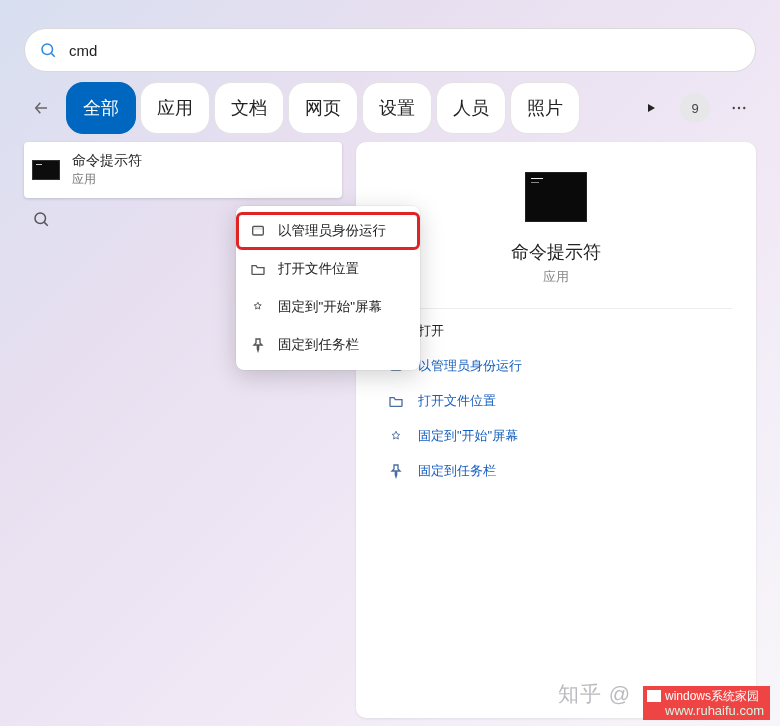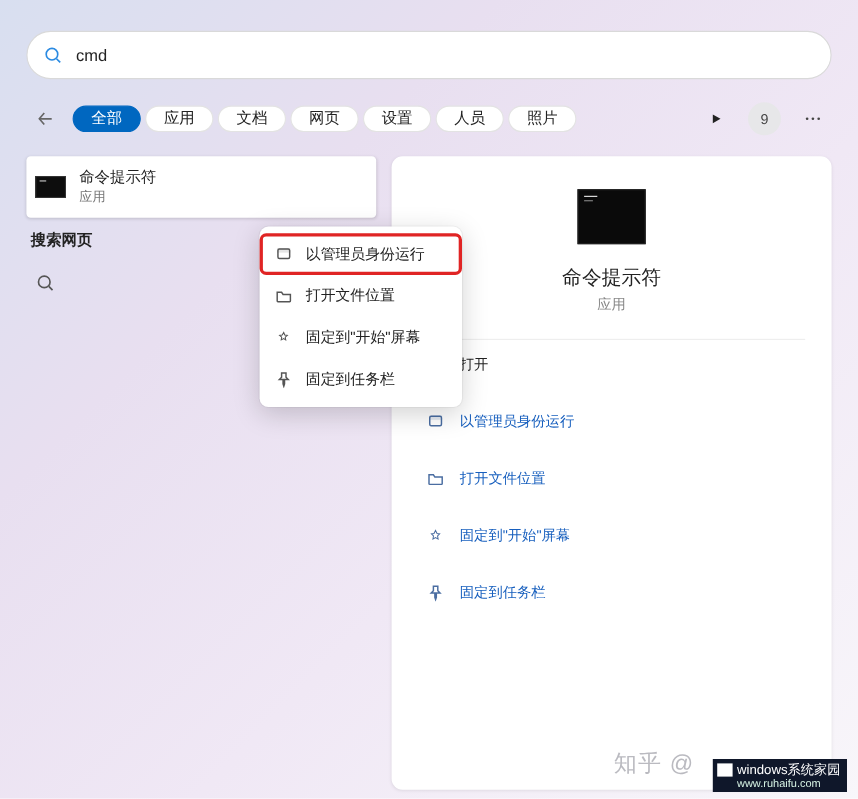--- a/index.html
+++ b/index.html
@@ -27,23 +27,23 @@
     .tabs-row {
       margin: 14px 14px 0 14px; height: 44px;
       display: flex; align-items: center; gap: 4px;
     }
     .back-btn {
       width: 34px; height: 34px; border-radius: 17px;
       display: flex; align-items: center; justify-content: center;
       color: #666; margin-right: 4px;
     }
     .tab {
-      height: 24px; padding: 0 16px; border-radius: 17px;
+      height: 52px; padding: 0 16px; border-radius: 17px;
       background: #fff; border: 1px solid #e3e3e3;
-      font-size: 14px; color: #222;
+      font-size: 18px; color: #222;
       display: flex; align-items: center; justify-content: center;
       cursor: pointer;
     }
     .tab.active { background: #0067c0; color: #fff; border-color: #0067c0; }
     .tabs-spacer { flex: 1; }
     .play-btn {
       width: 34px; height: 34px; display:flex; align-items:center; justify-content:center;
       color:#333;
     }
     .count-btn {
@@ -89,21 +89,21 @@
       box-shadow: 0 1px 3px rgba(0,0,0,0.08);
       padding: 28px 24px;
       display:flex; flex-direction:column; align-items:center;
     }
     .big-icon-wrap { width: 62px; height: 50px; background:#0a0a0a; border:1px solid #222; position:relative; margin-top:2px;}
     .big-icon-wrap::before { content:""; position:absolute; left:5px; top:5px; width:12px; height:1px; background:#eee; }
     .big-icon-wrap::after { content:""; position:absolute; left:5px; top:9px; width:8px; height:1px; background:#888; }
     .app-title { font-size:18px; color:#222; margin-top:18px; }
     .app-sub { font-size:13px; color:#888; margin-top:4px; }
     .divider { width:100%; height:1px; background:#ededed; margin:22px 0 6px 0; }
-    .action-list { width:100%; display:flex; flex-direction:column; gap:20px; }
+    .action-list { width:100%; display:flex; flex-direction:column; gap:3px; }
     .action-item {
       display:flex; align-items:center; gap:14px; height:32px;
       font-size:13px; color:#175fbe; padding:0 8px; border-radius:4px;
     }
     .action-item.open { color:#222; }
     .action-item svg { flex:0 0 auto; color:#4a6da1; }
 
     .context-menu {
       position:absolute; left:226px; top:200px; width:184px;
       background:#fff; border-radius:8px;
@@ -117,28 +117,28 @@
     .ctx-item.highlight { outline:3px solid #e02424; outline-offset:-3px; border-radius:6px; }
     .ctx-item svg { flex:0 0 auto; color:#555; }
 
     .watermark1 {
       position:absolute; left:558px; top:680px;
       font-size:21px; color:rgba(130,130,140,0.55);
       letter-spacing:1px;
     }
     .watermark2 {
       position:absolute; right:10px; bottom:6px;
-      background:#0f172a; color:#fff; font-size:12px;
+      background:#ef4444; color:#fff; font-size:12px;
       padding:3px 6px 1px 22px; line-height:1.2;
     }
     .watermark2::before{
       content:""; position:absolute; left:4px; top:4px; width:14px; height:12px;
       background:#fff;
     }
-    .watermark2 .sub{ display:block; font-size:10px; color:#d6f3e4; }
+    .watermark2 .sub{ display:block; font-size:13px; color:#d6f3e4; }
   </style>
 </head>
 <body>
 
 <div class="panel">
 
   <div class="searchbar">
     <svg width="18" height="18" viewBox="0 0 24 24" fill="none" stroke="#2a8ae2" stroke-width="2">
         <circle cx="11" cy="11" r="7"></circle>
         <line x1="21" y1="21" x2="16.5" y2="16.5"></line>
@@ -178,21 +178,20 @@
 
   <div class="content">
     <div class="left-pane">
       <div class="result-item selected">
         <div class="app-icon-sm"></div>
         <div class="result-texts">
           <span class="result-title">命令提示符</span>
           <span class="result-sub">应用</span>
         </div>
       </div>
-      <div class="section-header">搜索网页</div>
       <div class="web-item">
         <svg class="web-icon" width="16" height="16" viewBox="0 0 24 24" fill="none" stroke="#555" stroke-width="2">
             <circle cx="11" cy="11" r="7"></circle>
             <line x1="21" y1="21" x2="16.5" y2="16.5"></line>
           </svg>
       </div>
     </div>
 
     <div class="right-pane">
       <div class="big-icon-wrap"></div>

